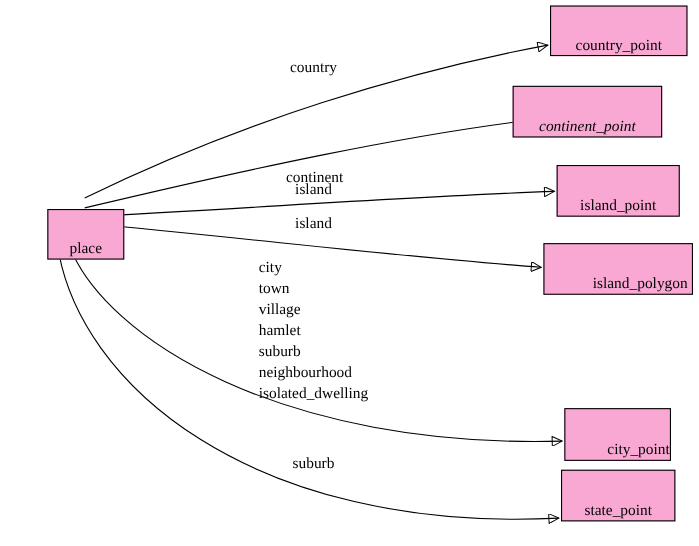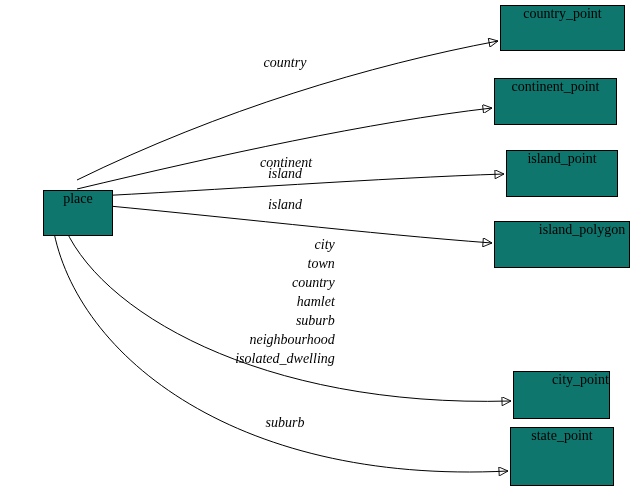--- a/index.html
+++ b/index.html
@@ -19,35 +19,34 @@
   }
   .edges-svg path {
     fill: none;
     stroke: #000000;
     stroke-width: 1;
   }
   .node {
     position: absolute;
     box-sizing: border-box;
     border: 1px solid #000000;
-    background: #0f766e;
+    background: #f9a8d4;
     display: flex;
-    align-items: flex-start;
+    align-items: flex-end;
     justify-content: center;
     font-size: 14px;
     white-space: nowrap;
   }
   .edge-label {
     position: absolute;
     transform: translate(-50%, -50%);
     font-size: 14px;
     line-height: 19px;
-    text-align: right;
+    text-align: left;
     white-space: pre-line;
-    font-style: italic;
   }
 </style>
 </head>
 <body>
 
 <div class="canvas">
 
   <svg class="edges-svg" viewBox="0 0 635 496" xmlns="http://www.w3.org/2000/svg">
     <defs>
       <marker id="arrow" viewBox="0 0 10 10" refX="10" refY="5" markerWidth="12" markerHeight="9" orient="auto" markerUnits="userSpaceOnUse">
@@ -63,51 +62,51 @@
   </svg>
 
   <div class="node" style="left:7px; top:190px; width:70px; height:46px;margin-left:36px;">
     <span>place</span>
   </div>
 
   <div class="node" style="left:500px; top:5px; width:125px; height:46px;">
     <span>country_point</span>
   </div>
 
-  <div class="node" style="left:494px; top:78px; width:123px; height:47px;">
+  <div class="node" style="left:466px; top:78px; width:136px; height:47px;font-style:italic;">
     <span>continent_point</span>
   </div>
 
   <div class="node" style="left:506px; top:150px; width:112px; height:47px;">
     <span>island_point</span>
   </div>
 
   <div class="node" style="left:494px; top:221px; width:136px; height:47px;padding-left:40px;">
     <span>island_polygon</span>
   </div>
 
   <div class="node" style="left:513px; top:371px; width:97px; height:48px;padding-left:38px;">
     <span>city_point</span>
   </div>
 
-  <div class="node" style="left:510px; top:427px; width:104px; height:59px;">
+  <div class="node" style="left:510px; top:427px; width:104px; height:47px;">
     <span>state_point</span>
   </div>
 
   <div class="edge-label" style="left:285px; top:62px;">country</div>
 
   <div class="edge-label" style="left:286px; top:126px;margin-top:36px;">continent</div>
 
   <div class="edge-label" style="left:285px; top:173px;">island</div>
 
   <div class="edge-label" style="left:285px; top:204px;">island</div>
 
   <div class="edge-label" style="left:285px; top:301px;">city
 town
-country
+village
 hamlet
 suburb
 neighbourhood
 isolated_dwelling</div>
 
   <div class="edge-label" style="left:285px; top:422px;">suburb</div>
 
 </div>
 
 </body></html>

